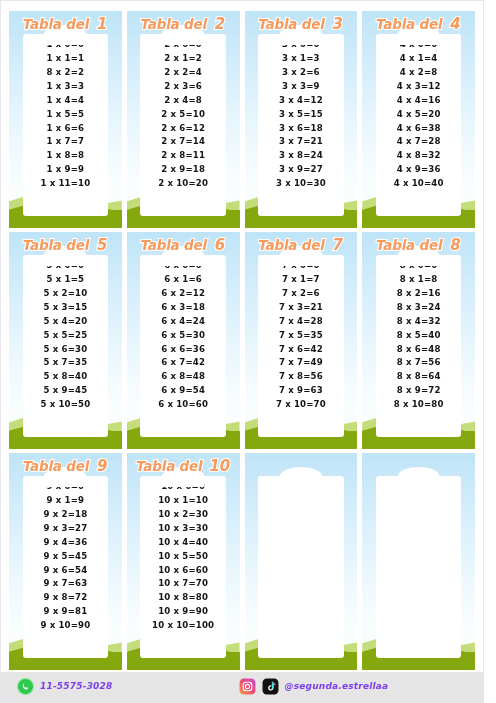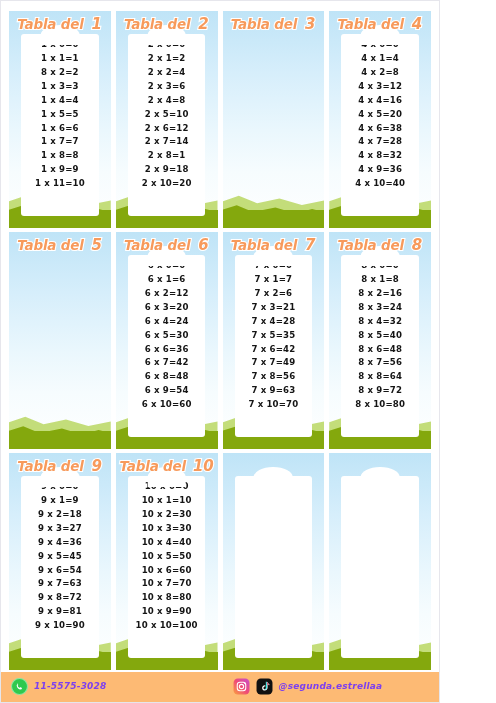--- a/index.html
+++ b/index.html
@@ -4,21 +4,21 @@
 <style>
   html,body{margin:0;padding:0;}
   body{
     width:496px;height:703px;
     background:#ffffff;
     font-family:"DejaVu Sans","Liberation Sans",sans-serif;
     overflow:hidden;
   }
   .page{
     position:relative;
-    width:440px;height:703px;
+    width:484px;height:703px;
     box-sizing:border-box;
     border:1px solid #e6e6ec;
     background:#ffffff;
     display:flex;flex-direction:column;
   }
 
   
   .grid{
     flex:1 1 auto;
     display:grid;
@@ -124,23 +124,23 @@
     letter-spacing:0.15px;
   }
 
   .card.empty .panel{padding-top:0;}
 
   
   .footer{
     flex:0 0 auto;
     height:30px;
     display:flex;align-items:center;
-    padding:0 14px 2px 10px;
+    padding:0 14px 2px 16px;
     box-sizing:border-box;
-    background:#fdba74;
+    background:#e5e5e5;
     gap:8px;
   }
   .contact{display:flex;align-items:center;gap:6px;}
   .social{display:flex;align-items:center;gap:6px;margin-left:118px;}
   .handle,.phone{
     font-size:9px;
     font-weight:700;
     font-style:italic;
     color:#7c3ff0;
     letter-spacing:0.2px;
@@ -189,33 +189,48 @@
         <div class="panel-wrap">
           <div class="panel">
             <div class="row">2 x 0=0</div>
             <div class="row">2 x 1=2</div>
             <div class="row">2 x 2=4</div>
             <div class="row">2 x 3=6</div>
             <div class="row">2 x 4=8</div>
             <div class="row">2 x 5=10</div>
             <div class="row">2 x 6=12</div>
             <div class="row">2 x 7=14</div>
-            <div class="row">2 x 8=1</div>
+            <div class="row">2 x 8=11</div>
             <div class="row">2 x 9=18</div>
             <div class="row">2 x 10=20</div>
           </div>
         </div>
       </div>
       <div class="card">
         <div class="hill-back"></div>
         <div class="hill-front"></div>
         <div class="grass"></div>
         <div class="card-head">
           <span class="head-title">Tabla del</span>
           <span class="head-num">3</span>
+        </div>
+        <div class="panel-wrap">
+          <div class="panel">
+            <div class="row">3 x 0=0</div>
+            <div class="row">3 x 1=3</div>
+            <div class="row">3 x 2=6</div>
+            <div class="row">3 x 3=9</div>
+            <div class="row">3 x 4=12</div>
+            <div class="row">3 x 5=15</div>
+            <div class="row">3 x 6=18</div>
+            <div class="row">3 x 7=21</div>
+            <div class="row">3 x 8=24</div>
+            <div class="row">3 x 9=27</div>
+            <div class="row">3 x 10=30</div>
+          </div>
         </div>
       </div>
       <div class="card">
         <div class="hill-back"></div>
         <div class="hill-front"></div>
         <div class="grass"></div>
         <div class="card-head">
           <span class="head-title">Tabla del</span>
           <span class="head-num">4</span>
         </div>
@@ -236,35 +251,50 @@
         </div>
       </div>
       <div class="card">
         <div class="hill-back"></div>
         <div class="hill-front"></div>
         <div class="grass"></div>
         <div class="card-head">
           <span class="head-title">Tabla del</span>
           <span class="head-num">5</span>
         </div>
+        <div class="panel-wrap">
+          <div class="panel">
+            <div class="row">5 x 0=0</div>
+            <div class="row">5 x 1=5</div>
+            <div class="row">5 x 2=10</div>
+            <div class="row">5 x 3=15</div>
+            <div class="row">5 x 4=20</div>
+            <div class="row">5 x 5=25</div>
+            <div class="row">5 x 6=30</div>
+            <div class="row">5 x 7=35</div>
+            <div class="row">5 x 8=40</div>
+            <div class="row">5 x 9=45</div>
+            <div class="row">5 x 10=50</div>
+          </div>
+        </div>
       </div>
       <div class="card">
         <div class="hill-back"></div>
         <div class="hill-front"></div>
         <div class="grass"></div>
         <div class="card-head">
           <span class="head-title">Tabla del</span>
           <span class="head-num">6</span>
         </div>
         <div class="panel-wrap">
           <div class="panel">
             <div class="row">6 x 0=0</div>
             <div class="row">6 x 1=6</div>
             <div class="row">6 x 2=12</div>
-            <div class="row">6 x 3=20</div>
+            <div class="row">6 x 3=18</div>
             <div class="row">6 x 4=24</div>
             <div class="row">6 x 5=30</div>
             <div class="row">6 x 6=36</div>
             <div class="row">6 x 7=42</div>
             <div class="row">6 x 8=48</div>
             <div class="row">6 x 9=54</div>
             <div class="row">6 x 10=60</div>
           </div>
         </div>
       </div>

